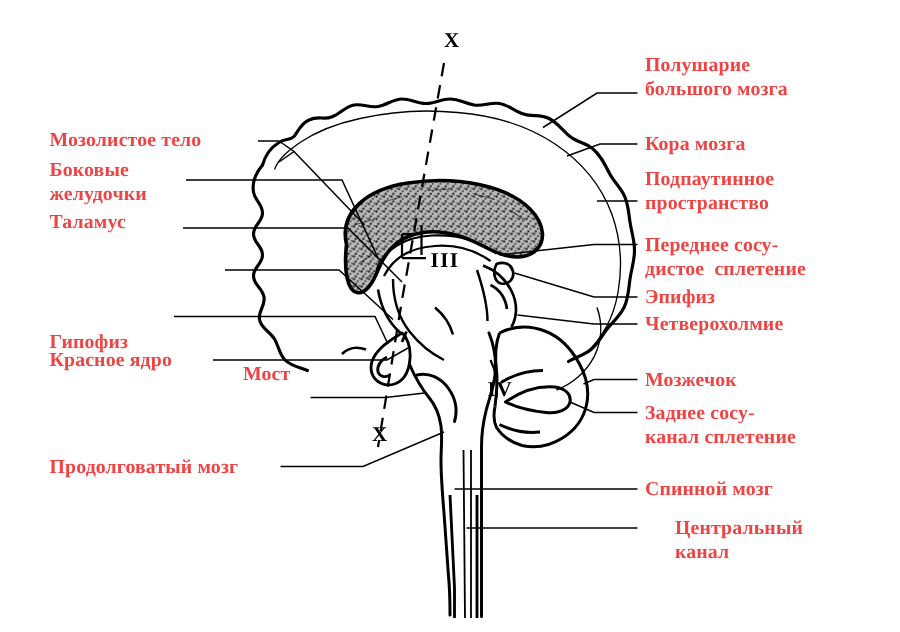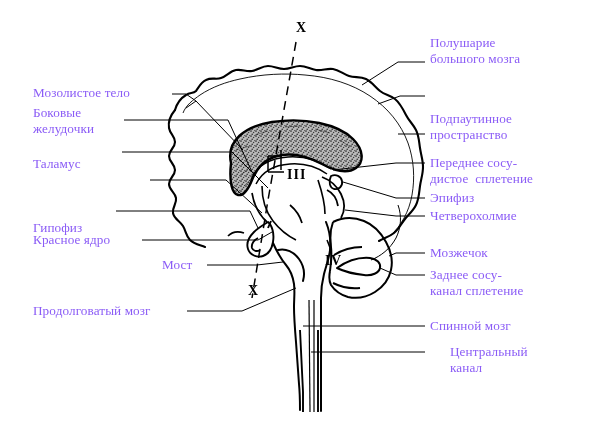--- a/index.html
+++ b/index.html
@@ -1,20 +1,20 @@
 <!DOCTYPE html>
 <html><head>
 <meta charset="utf-8">
 <style>
   html,body{margin:0;padding:0;background:#fff;}
   body{width:600px;height:421px;position:relative;overflow:hidden;
        font-family:"Liberation Serif","DejaVu Serif",serif;}
   #stage{position:absolute;inset:0;width:600px;height:421px;}
   svg{position:absolute;left:0;top:0;width:600px;height:421px;}
-  .lbl{position:absolute;font-weight:400;font-size:13.2px;color:#8b5cf6;
+  .lbl{position:absolute;font-weight:700;font-size:13.2px;color:#ef4444;
        line-height:15.5px;white-space:pre;letter-spacing:.1px;}
   .lbl.r{text-align:left;}
   .lbl.l{text-align:left;}
   .rn{position:absolute;font-weight:700;font-size:14px;color:#000;
       font-family:"Liberation Serif","DejaVu Serif",serif;}
 </style>
 </head>
 <body>
 
 <div id="stage">
@@ -247,28 +247,29 @@
 
 <div class="rn" style="left:296px;top:20px;">X</div>
 <div class="rn" style="left:248px;top:283px;">X</div>
 
 <div class="rn" style="left:287px;top:167px;letter-spacing:1px;">III</div>
 <div class="rn" style="left:325px;top:253px;letter-spacing:.5px;">IV</div>
 
 <div class="lbl l" style="left:33px;top:85px;">Мозолистое тело</div>
 <div class="lbl l" style="left:33px;top:105px;">Боковые
 желудочки</div>
-<div class="lbl l" style="left:33px;top:156px;">Таламус</div>
+<div class="lbl l" style="left:33px;top:140px;">Таламус</div>
 <div class="lbl l" style="left:33px;top:203px;margin-top:17px;">Гипофиз</div>
 <div class="lbl l" style="left:33px;top:232px;">Красное ядро</div>
-<div class="lbl l" style="left:162px;top:257px;">Мост</div>
+<div class="lbl l" style="left:162px;top:241px;">Мост</div>
 <div class="lbl l" style="left:33px;top:303px;">Продолговатый мозг</div>
 
 <div class="lbl r" style="left:430px;top:35px;">Полушарие
 большого мозга</div>
+<div class="lbl r" style="left:430px;top:88px;">Кора мозга</div>
 <div class="lbl r" style="left:430px;top:111px;">Подпаутинное
 пространство</div>
 <div class="lbl r" style="left:430px;top:155px;">Переднее сосу-
 дистое  сплетение</div>
 <div class="lbl r" style="left:430px;top:190px;">Эпифиз</div>
 <div class="lbl r" style="left:430px;top:208px;">Четверохолмие</div>
 <div class="lbl r" style="left:430px;top:245px;">Мозжечок</div>
 <div class="lbl r" style="left:430px;top:267px;">Заднее сосу-
 канал сплетение</div>
 <div class="lbl r" style="left:430px;top:318px;">Спинной мозг</div>

